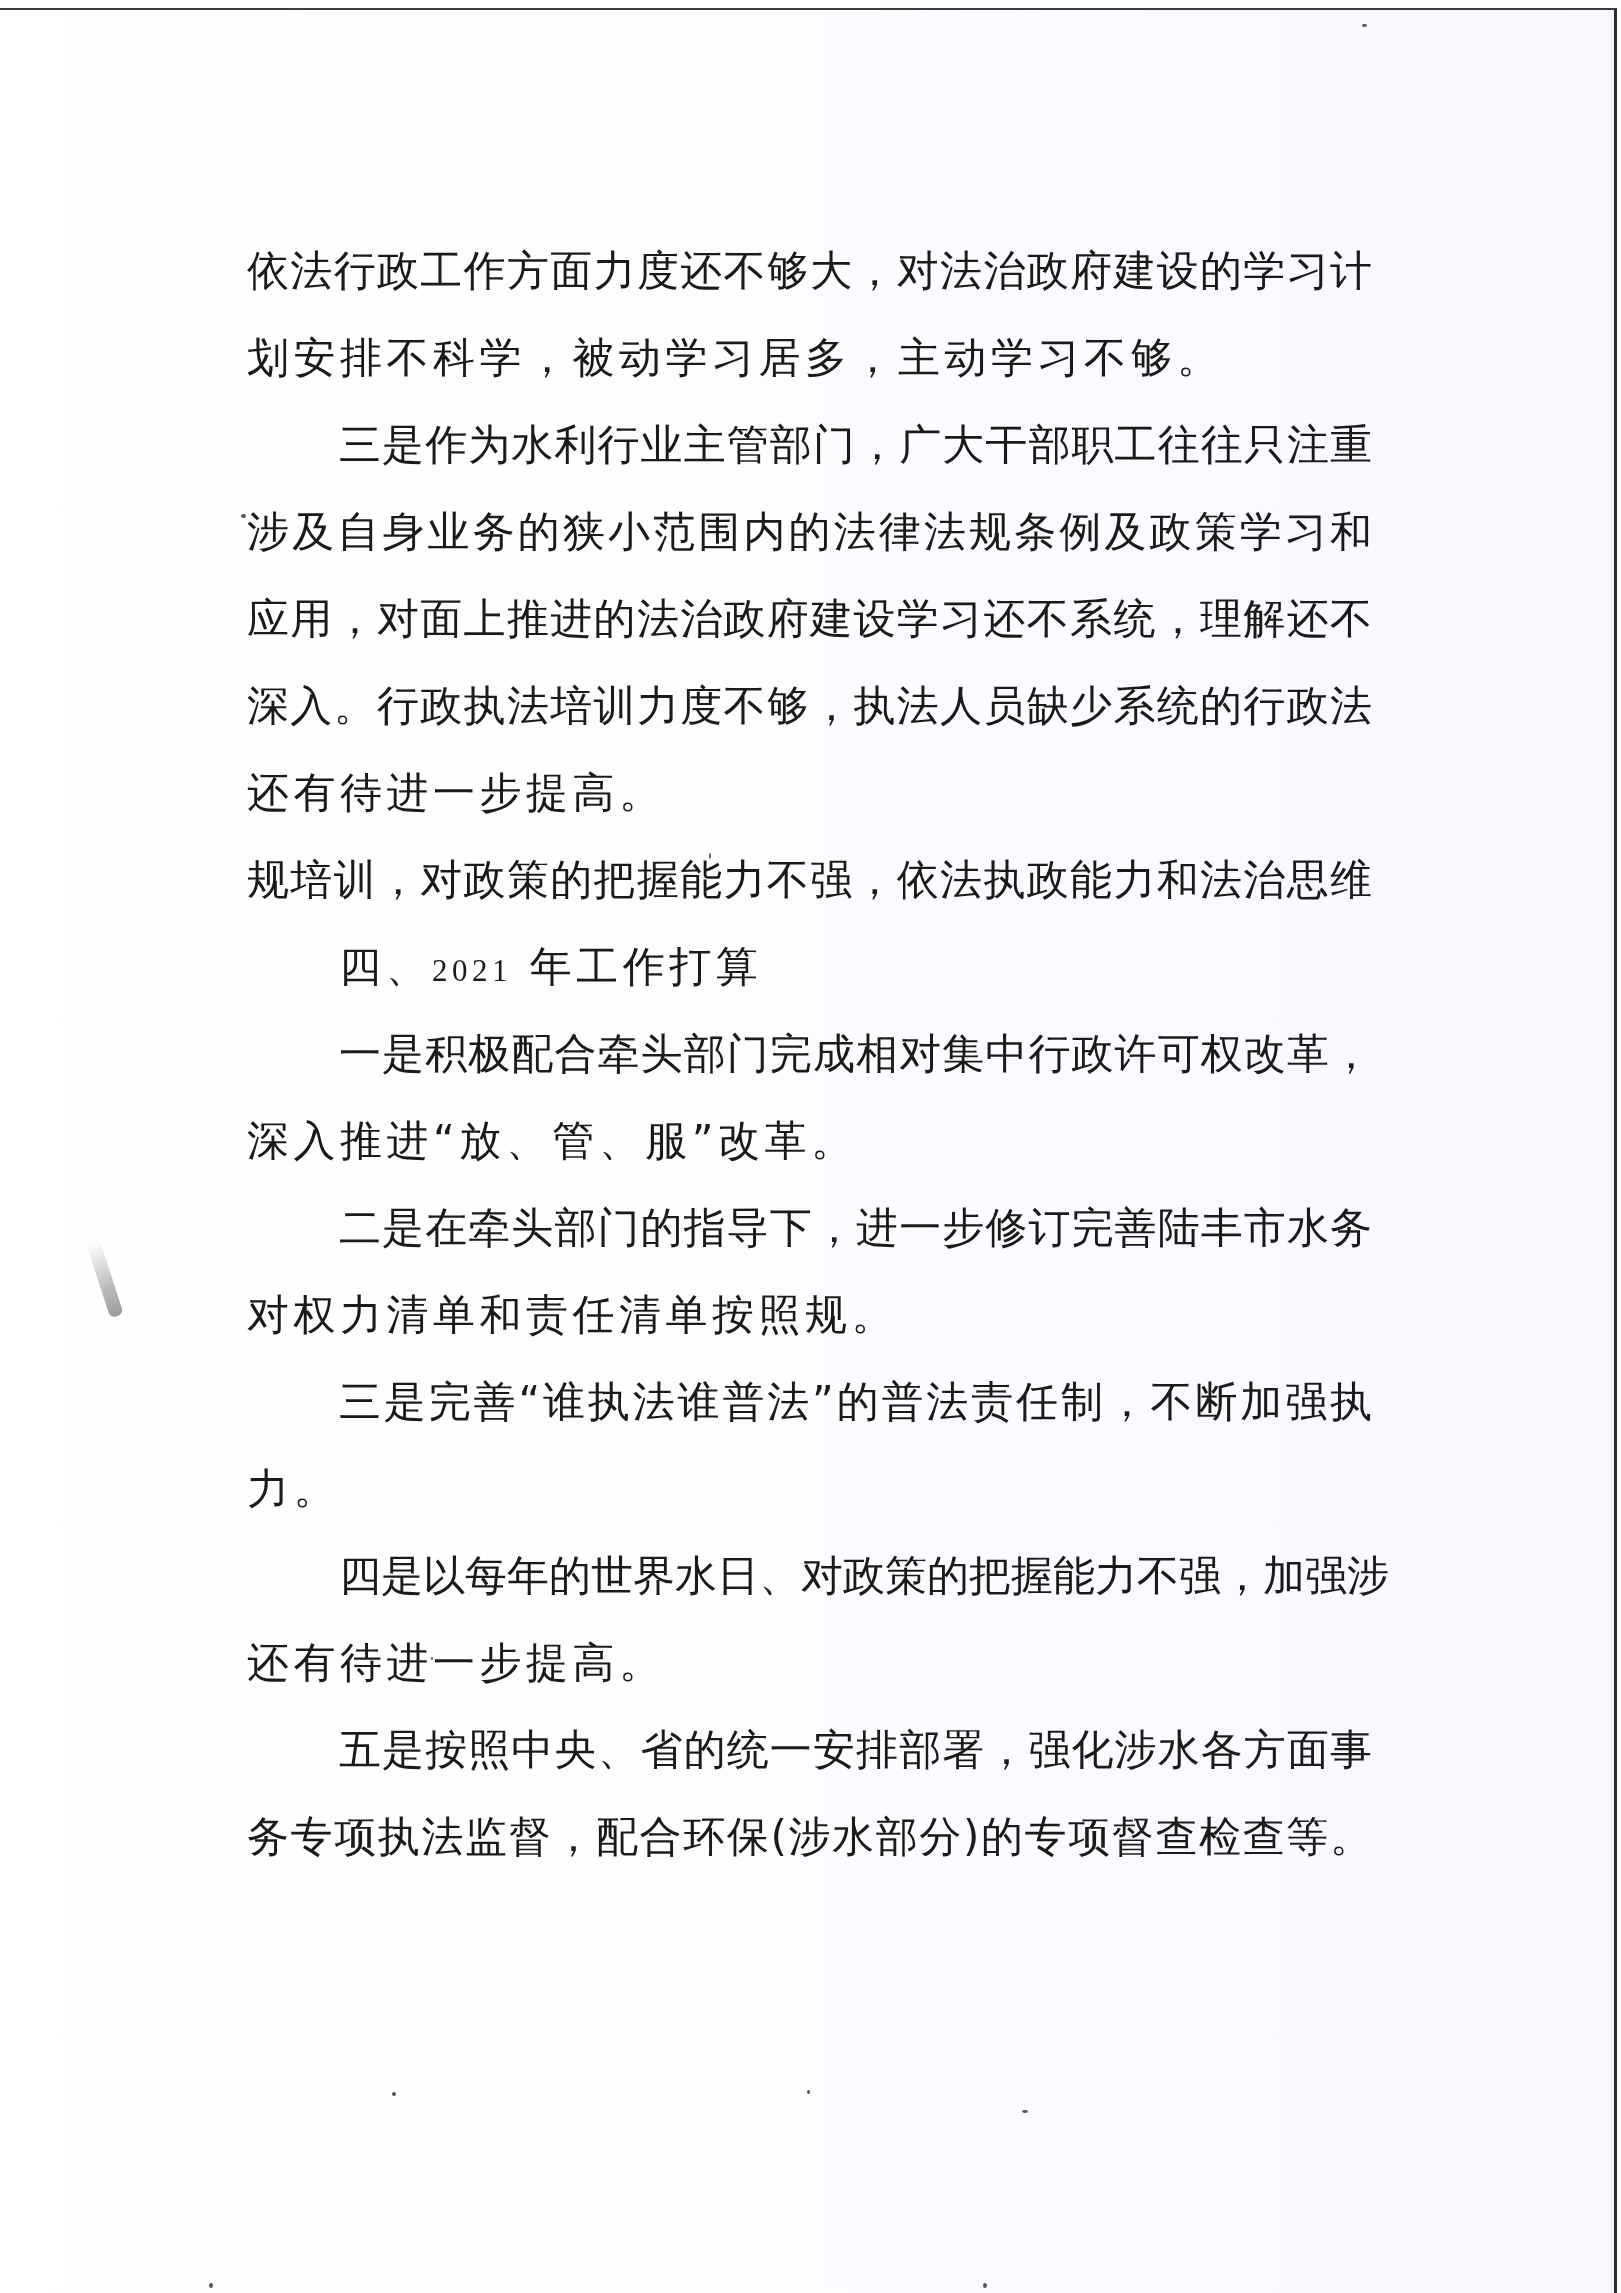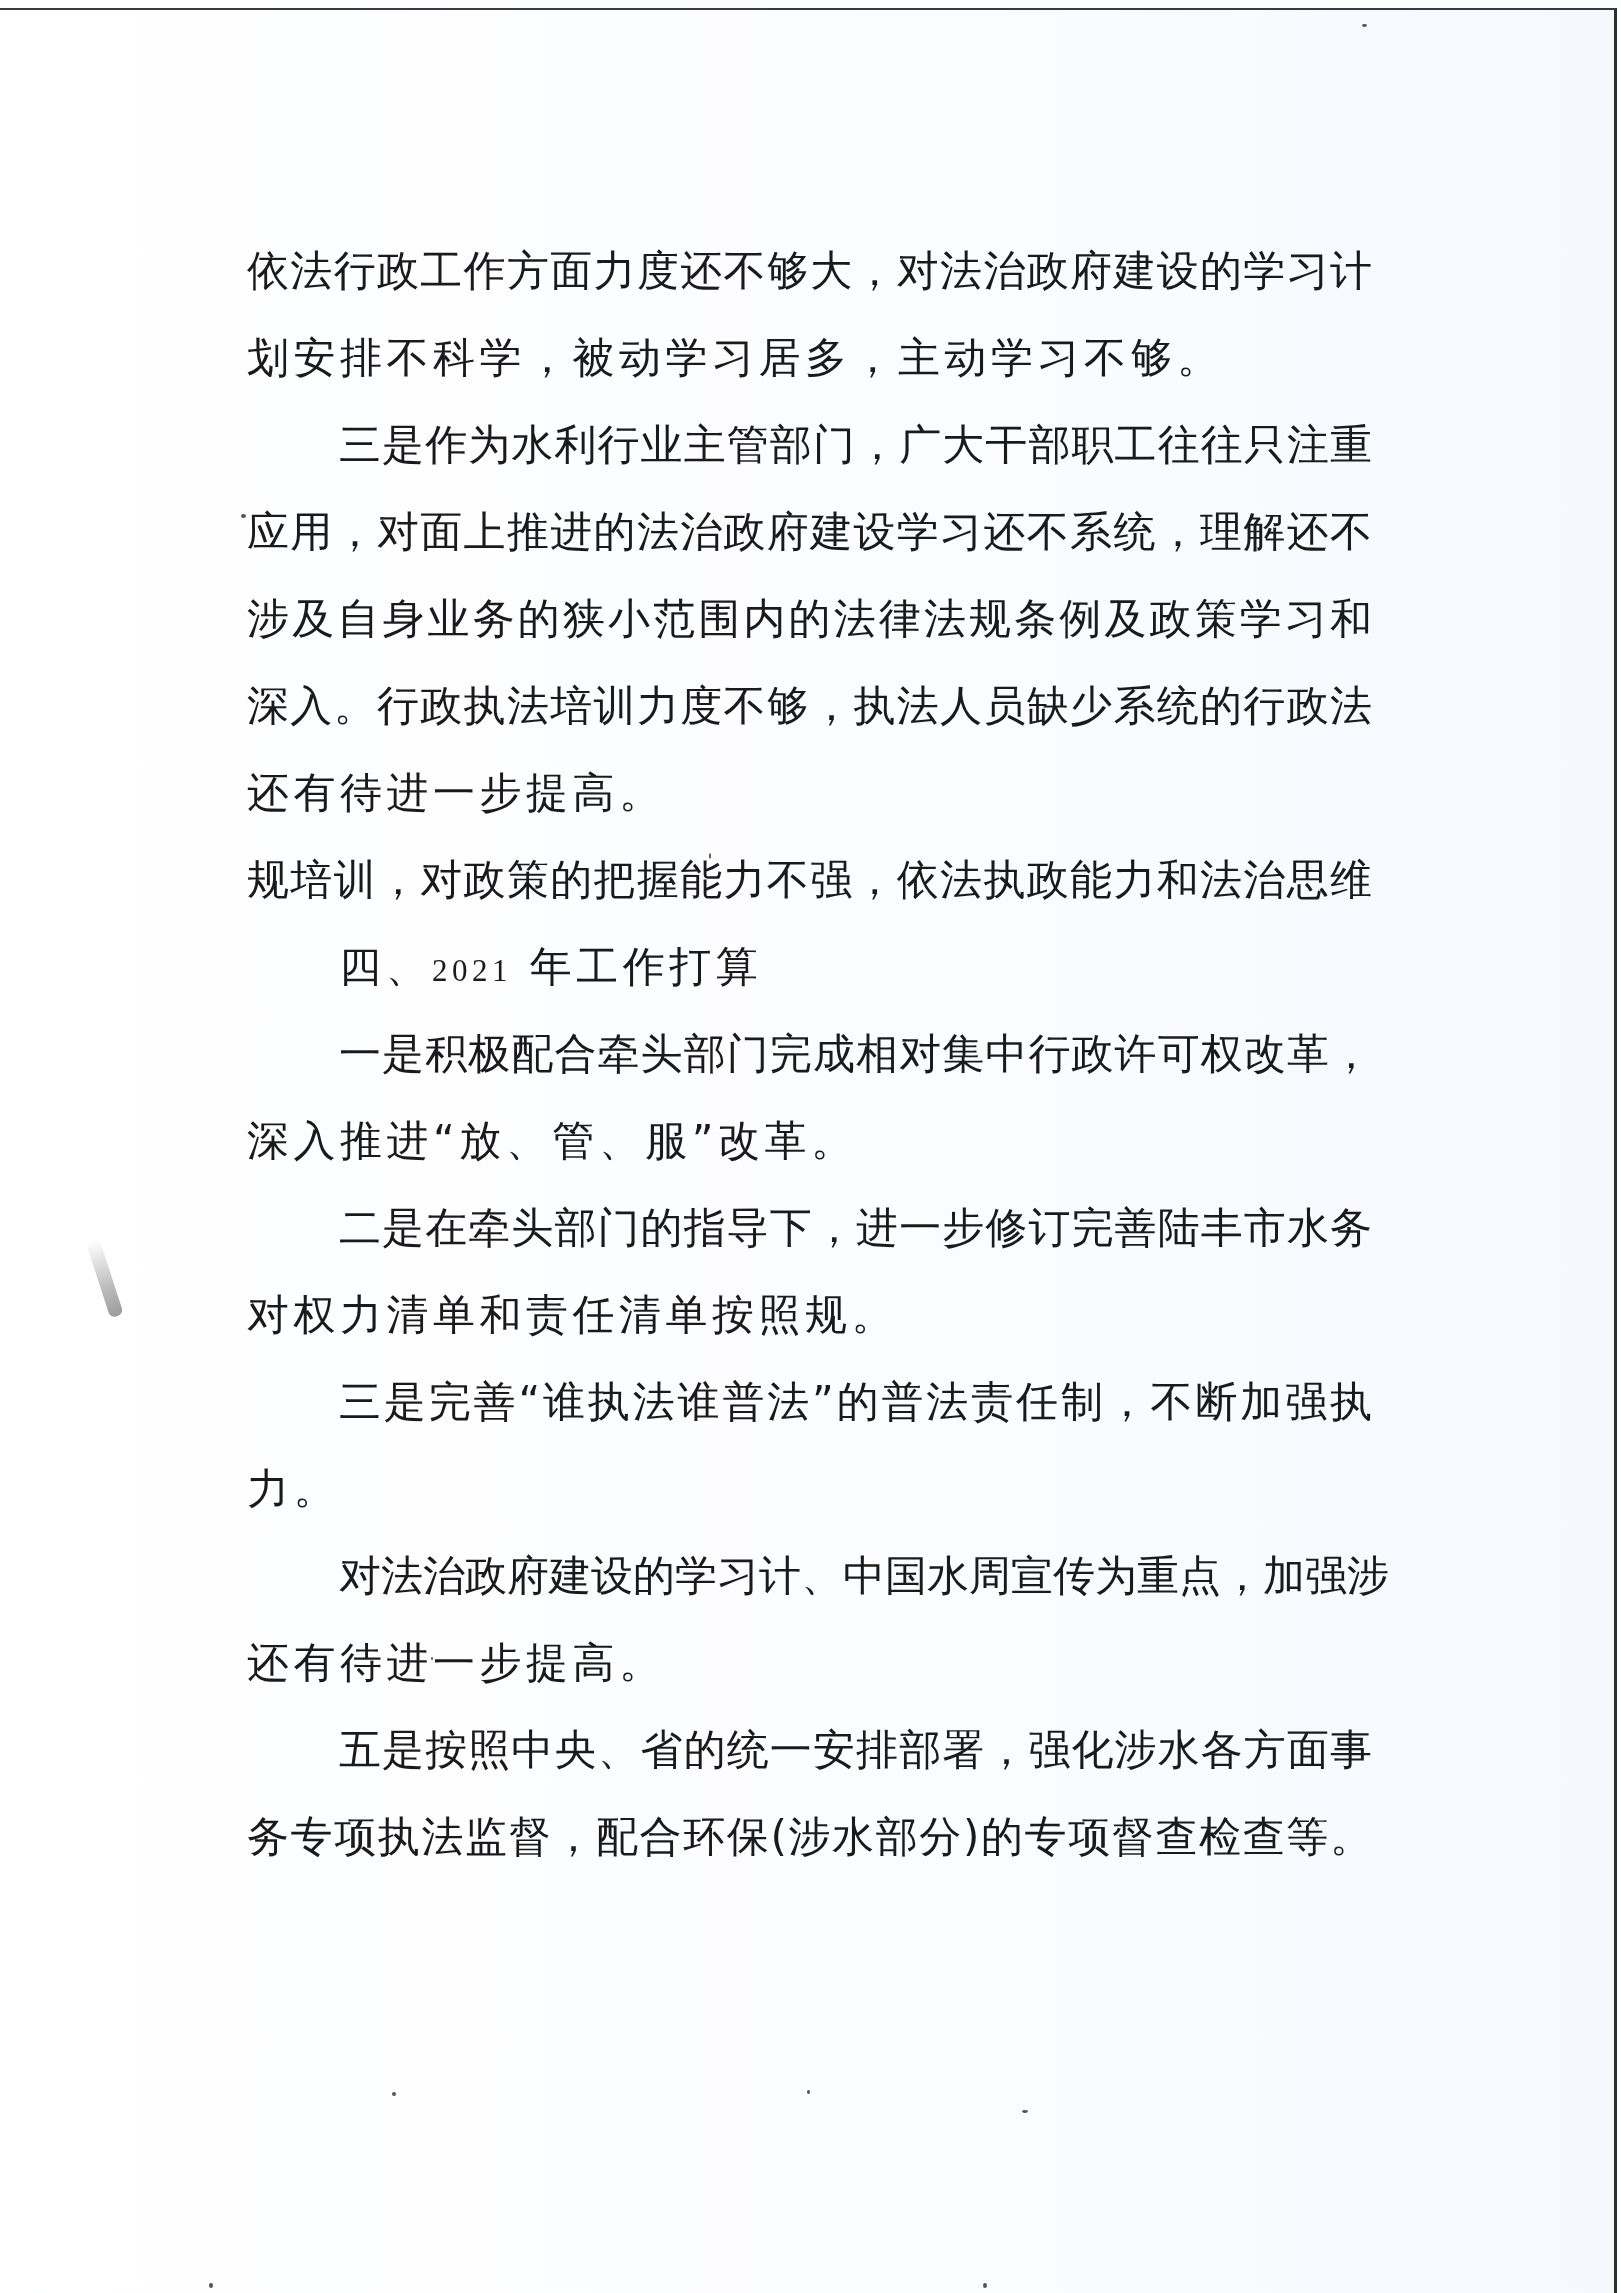--- a/index.html
+++ b/index.html
@@ -50,35 +50,35 @@
   }
 </style>
 </head>
 <body>
 
 <div class="page">
   <div class="text-block">
     <div class="line">依法行政工作方面力度还不够大，对法治政府建设的学习计</div>
     <div class="line last">划安排不科学，被动学习居多，主动学习不够。</div>
     <div class="line indent">三是作为水利行业主管部门，广大干部职工往往只注重</div>
+    <div class="line">涉及自身业务的狭小范围内的法律法规条例及政策学习和</div>
     <div class="line">应用，对面上推进的法治政府建设学习还不系统，理解还不</div>
-    <div class="line">涉及自身业务的狭小范围内的法律法规条例及政策学习和</div>
     <div class="line">深入。行政执法培训力度不够，执法人员缺少系统的行政法</div>
     <div class="line last">还有待进一步提高。</div>
     <div class="line">规培训，对政策的把握能力不强，依法执政能力和法治思维</div>
     <div class="line indent last heading">
       <span>四、</span><span class="num">2021</span><span> 年工作打算</span>
     </div>
     <div class="line indent">一是积极配合牵头部门完成相对集中行政许可权改革，</div>
     <div class="line last">深入推进“放、管、服”改革。</div>
     <div class="line indent">二是在牵头部门的指导下，进一步修订完善陆丰市水务</div>
     <div class="line last">对权力清单和责任清单按照规。</div>
     <div class="line indent">三是完善“谁执法谁普法”的普法责任制，不断加强执</div>
     <div class="line last">力。</div>
-    <div class="line indent">对法治政府建设的学习计、中国水周宣传为重点，加强涉</div>
+    <div class="line indent">四是以每年的世界水日、对政策的把握能力不强，加强涉</div>
     <div class="line last">还有待进一步提高。</div>
     <div class="line indent">五是按照中央、省的统一安排部署，强化涉水各方面事</div>
     <div class="line">务专项执法监督，配合环保(涉水部分)的专项督查检查等。</div>
   </div>
 
   <div class="smudge" style="left:98px; top:1230px;"></div>
   <div class="speck" style="left:1362px; top:13.7px; width:4.9px; height:2.9px;"></div>
   <div class="speck" style="left:241px; top:504px; width:4.9px; height:3.9px;"></div>
   <div class="speck" style="left:392px; top:2082px; width:3.9px; height:3.9px;"></div>
   <div class="speck" style="left:807px; top:2080px; width:2.9px; height:3.9px;"></div>

